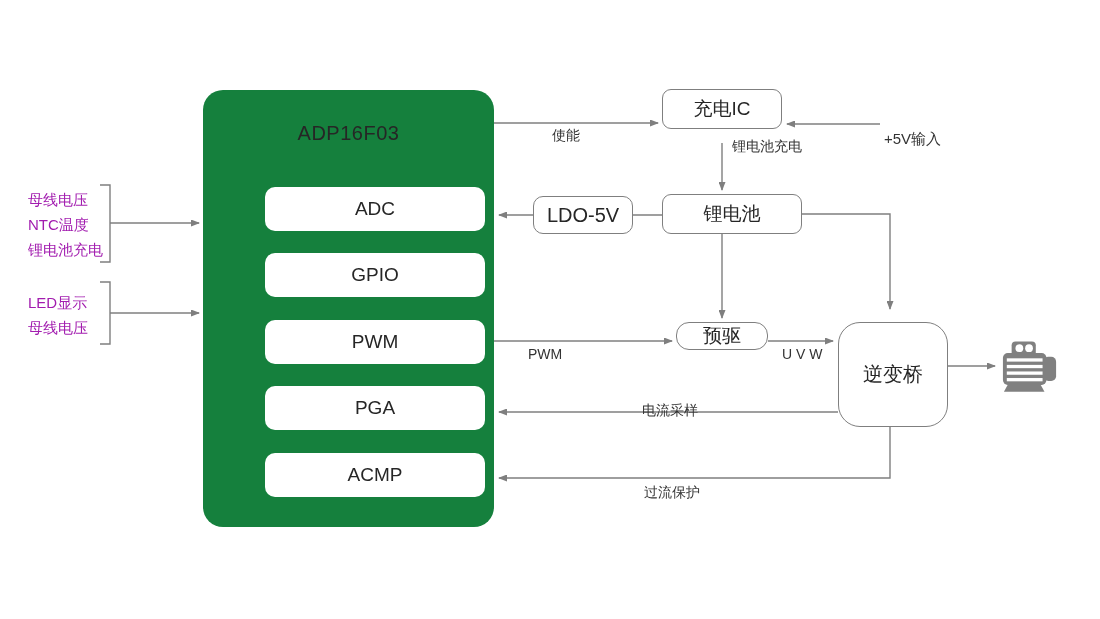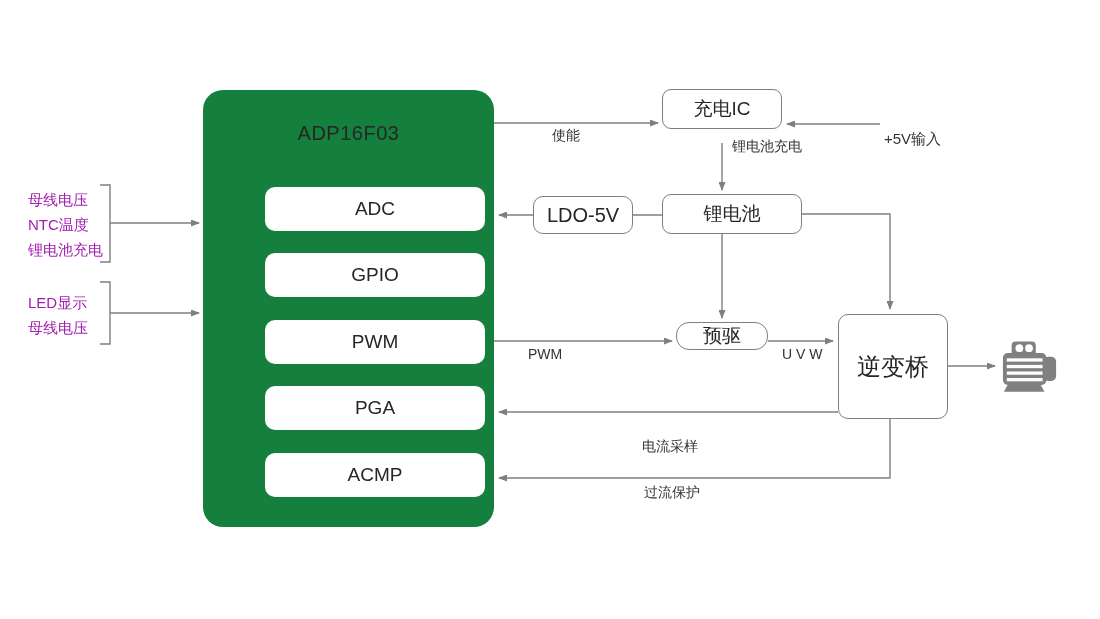--- a/index.html
+++ b/index.html
@@ -23,21 +23,21 @@
   }
   .box{
     position:absolute;background:#ffffff;border:1.4px solid #7f7f7f;
     display:flex;align-items:center;justify-content:center;
     font-size:19px;color:#262626;box-sizing:border-box;
   }
   .box.charge{left:662px;top:89px;width:120px;height:40px;border-radius:9px;}
   .box.battery{left:662px;top:194px;width:140px;height:40px;border-radius:9px;}
   .box.ldo{left:533px;top:196px;width:100px;height:38px;border-radius:10px;font-size:20px;}
   .box.predriver{left:676px;top:322px;width:92px;height:28px;border-radius:13px;}
-  .box.inverter{left:838px;top:314px;width:110px;height:105px;border-radius:10px;font-size:24px;}
+  .box.inverter{left:838px;top:322px;width:110px;height:105px;border-radius:22px;font-size:20px;}
   .lbl{position:absolute;font-size:14px;color:#333333;white-space:nowrap;}
   .lbl.center{text-align:center;}
   .side-text{position:absolute;left:28px;font-size:15px;color:#a21caf;line-height:25px;white-space:nowrap;}
   .motor{position:absolute;left:1001px;top:340px;width:58px;height:55px;}
 </style>
 </head>
 <body>
 
 <div class="canvas">
 
@@ -91,21 +91,21 @@
   <div class="box battery">锂电池</div>
   <div class="box ldo">LDO-5V</div>
   <div class="box predriver">预驱</div>
   <div class="box inverter">逆变桥</div>
 
   <div class="lbl center" style="left:534px;top:127px;width:64px">使能</div>
   <div class="lbl" style="left:884px;top:130px;font-size:15px">+5V输入</div>
   <div class="lbl" style="left:732px;top:138px">锂电池充电</div>
   <div class="lbl" style="left:528px;top:346px">PWM</div>
   <div class="lbl" style="left:782px;top:346px">U V W</div>
-  <div class="lbl center" style="left:610px;top:438px;width:120px">电流采样</div>
+  <div class="lbl center" style="left:610px;top:402px;width:120px">电流采样</div>
   <div class="lbl center" style="left:612px;top:484px;width:120px">过流保护</div>
 
   <div class="motor">
     <svg viewBox="0 0 60 56" width="58" height="55">
       <g fill="#808080">
         <rect x="11" y="1" width="25" height="16" rx="4"></rect>
         <circle cx="19" cy="8" r="4" fill="#ffffff"></circle>
         <circle cx="29" cy="8" r="4" fill="#ffffff"></circle>
         <rect x="44" y="17" width="13" height="25" rx="5"></rect>
         <rect x="2" y="13" width="45" height="33" rx="5"></rect>

